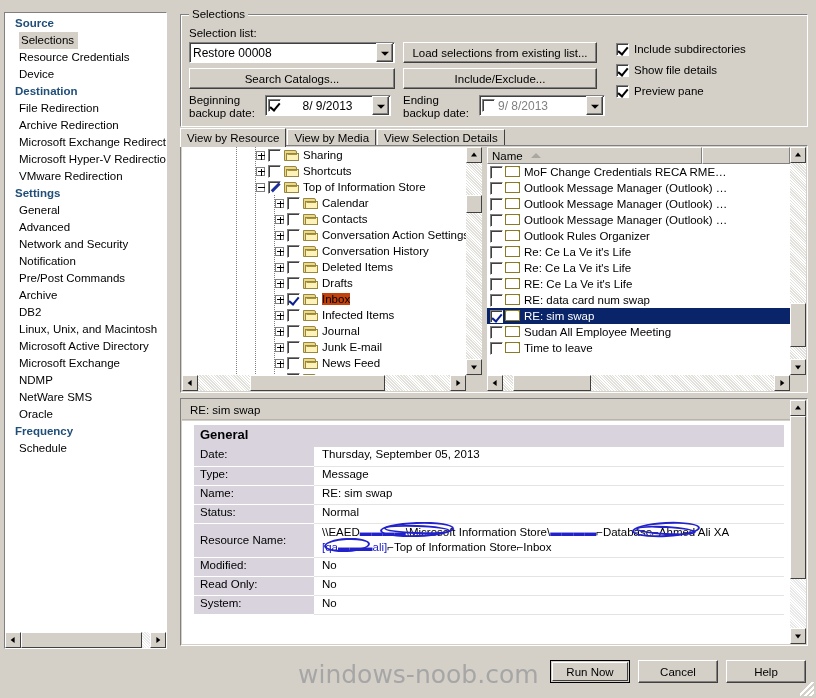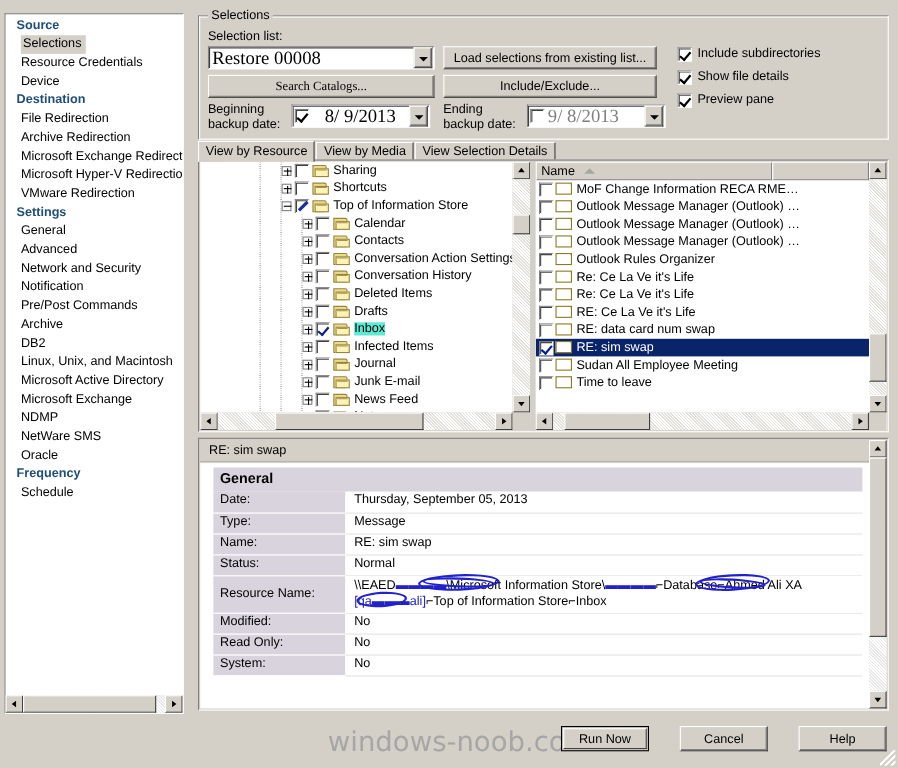--- a/index.html
+++ b/index.html
@@ -158,21 +158,21 @@
     box-shadow: inset -1px -1px 0 #808080;
     font-size: 11.5px;
     text-align: center;
     color: #000;
     cursor: default;
     user-select: none;
     display: flex; align-items: center; justify-content: center;
   }
 
   .combo { position: absolute; display: flex; align-items: center; }
-  .combo .txt { flex: 1 1 auto; padding-left: 3px; font-size: 17px; overflow: hidden; white-space: nowrap; font-family: Liberation Serif, serif; }
+  .combo .txt { flex: 1 1 auto; padding-left: 3px; font-size: 12px; overflow: hidden; white-space: nowrap; }
   .combo-arrow {
     width: 17px; height: 100%;
     background: #d4d0c8;
     border-top: 1px solid #ffffff;
     border-left: 1px solid #ffffff;
     border-right: 1px solid #404040;
     border-bottom: 1px solid #404040;
     box-shadow: inset -1px -1px 0 #808080;
     position: relative; flex: 0 0 auto;
     margin: 1px;
@@ -298,21 +298,21 @@
     flex: 0 0 auto;
     margin-right: 3px;
   }
   .expander::before {
     content: ""; position: absolute; left: 1px; top: 3.5px; width: 7px; height: 1px; background: #000;
   }
   .expander.plus::after {
     content: ""; position: absolute; left: 3.5px; top: 1px; width: 1px; height: 7px; background: #000;
   }
   .tlabel { margin-left: 3px; }
-  .tlabel.sel { background: #5eead4; }
+  .tlabel.sel { background: #c2410c; }
 
   
   .folder-ico { width: 16px; height: 13px; position: relative; flex: 0 0 auto; margin-left: 3px; }
   .folder-ico .back { position: absolute; left: 0; top: 1px; width: 13px; height: 11px; background: #ecd98a; border: 1px solid #968640; border-radius: 0 2px 2px 0; }
   .folder-ico .front { position: absolute; left: 2px; top: 4px; width: 13px; height: 8px; background: #fdf2b8; border: 1px solid #968640; }
   .folder-ico .flap { position: absolute; left: 3px; top: 5px; width: 10px; height: 5px; border-top: 1px solid #a89340; border-left: 1px solid transparent; }
 
   
   .mail-ico { width: 16px; height: 12px; position: relative; flex: 0 0 auto; margin-left: 2px; }
   .mail-ico .env { position: absolute; left: 0; top: 0; width: 15px; height: 11px; background: #ffffff; border: 1px solid #8a7a28; }
@@ -439,21 +439,21 @@
   #watermark {
     position: absolute;
     left: 298px; top: 660px;
     font-size: 25px;
     color: #a6a6a6;
     font-family: "DejaVu Sans", sans-serif;
     letter-spacing: 0px;
     user-select: none;
   }
   #btnbar { position: absolute; right: 10px; top: 660px; display: flex; gap: 8px; }
-  #btnbar .raised { width: 80px; height: 23px; font-size: 11.5px; margin-left: 20px; }
+  #btnbar .raised { width: 80px; height: 23px; font-size: 11.5px; }
   #btnbar .raised.default {
     border: 1px solid #000;
     box-shadow: none;
     position: relative;
   }
   #btnbar .raised.default .inner {
     position: absolute; left: 1px; top: 1px; right: 1px; bottom: 1px;
     border-top: 1px solid #ffffff;
     border-left: 1px solid #ffffff;
     border-right: 1px solid #404040;
@@ -561,21 +561,21 @@
 
       <div class="lbl" style="position:absolute; left:8px; top:12px;">Selection list:</div>
 
       <div class="combo sunken" style="left:8px; top:27px; width:206px; height:21px;">
         <div class="txt">Restore 00008</div>
         <div class="combo-arrow"></div>
       </div>
 
       <div class="raised" style="position:absolute; left:222px; top:27px; width:194px; height:21px;">Load selections from existing list...</div>
 
-      <div class="raised" style="position:absolute; left:8px; top:53px; width:206px; height:21px;font-family:Liberation Serif, serif;">Search Catalogs...</div>
+      <div class="raised" style="position:absolute; left:8px; top:53px; width:206px; height:21px;">Search Catalogs...</div>
 
       <div class="raised" style="position:absolute; left:222px; top:53px; width:194px; height:21px;">Include/Exclude...</div>
 
       <div style="position:absolute; left:8px; top:79px; line-height:13px;">
         <div class="lbl">Beginning</div>
         <div class="lbl">backup date:</div>
       </div>
       <div class="combo sunken" style="left:84px; top:80px; width:126px; height:21px;">
         <div class="cbox checked" style="margin-left:2px;"></div>
         <div class="txt" style="text-align:center;">8/  9/2013</div>
@@ -851,21 +851,21 @@
           </div>
           <div class="lhcell" style="flex:1 1 auto;"></div>
         </div>
         <div id="list-scroll">
             <div class="lrow">
               <span class="cbox"></span>
               <span class="mail-ico">
                 <span class="env"></span>
                 <span class="flapv"></span>
               </span>
-              <span class="lname">MoF Change Information RECA RME…</span>
+              <span class="lname">MoF Change Credentials RECA RME…</span>
             </div>
             <div class="lrow">
               <span class="cbox"></span>
               <span class="mail-ico">
                 <span class="env"></span>
                 <span class="flapv"></span>
               </span>
               <span class="lname">Outlook Message Manager (Outlook) …</span>
             </div>
             <div class="lrow">

